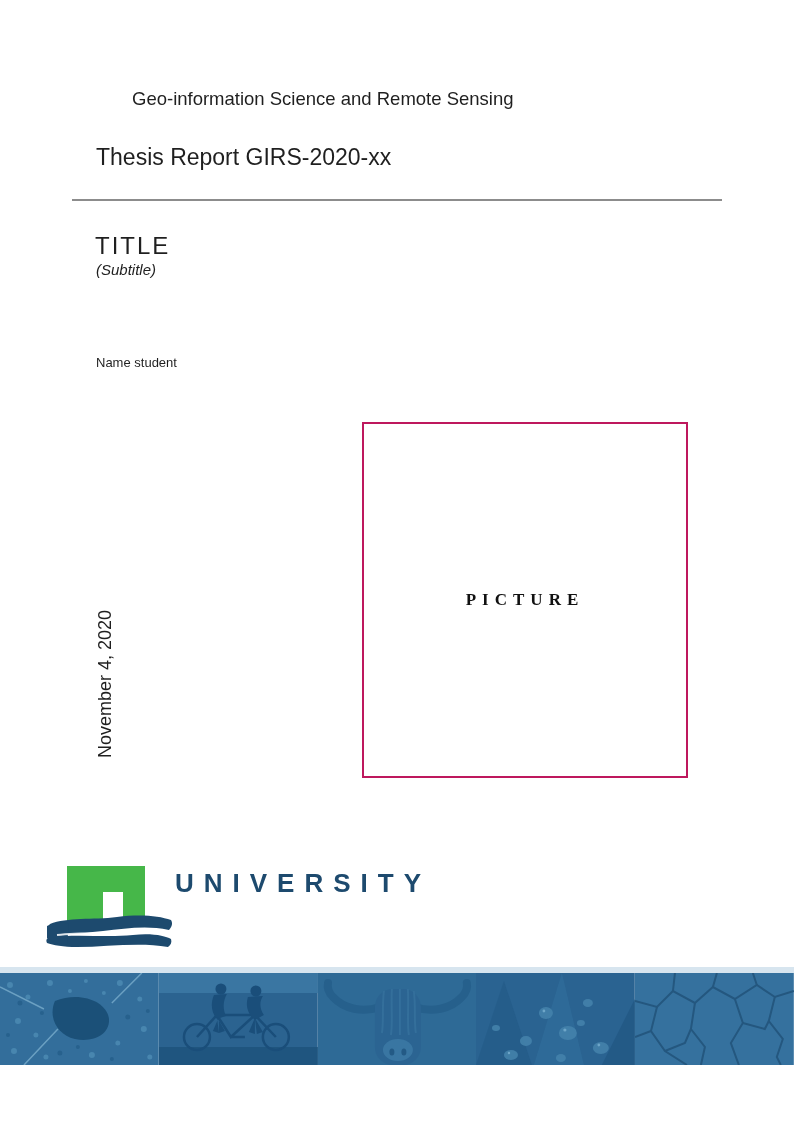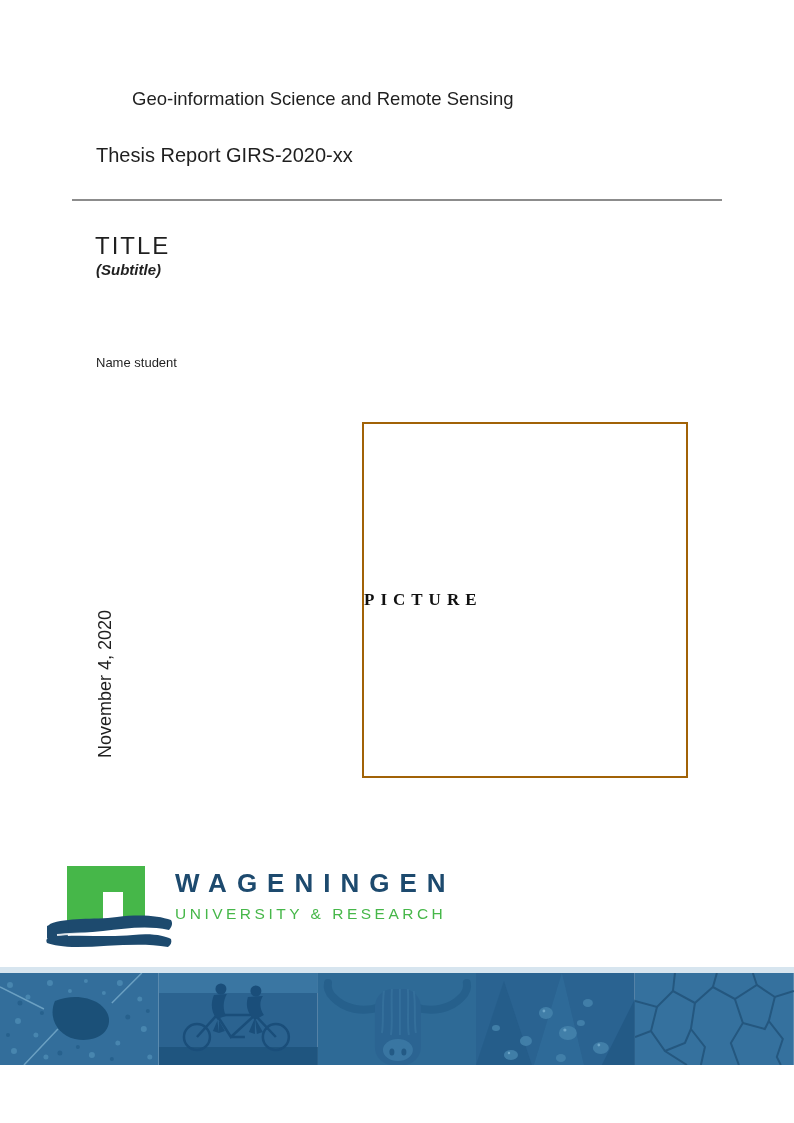--- a/index.html
+++ b/index.html
@@ -4,31 +4,31 @@
 <style>
   html,body { margin:0; padding:0; background:#e8e8e8; }
   .page {
     position:relative; width:794px; height:1123px; margin:0 auto;
     background:#ffffff; overflow:hidden;
     font-family:"Liberation Sans", sans-serif; color:#1f1f1f;
   }
   .abs { position:absolute; }
 
   .program-line   { left:96px; top:88px;  font-size:18.5px;margin-left:36px; }
-  .report-line    { left:96px; top:144px; font-size:20px; }
+  .report-line    { left:96px; top:144px; font-size:23px; }
   .rule           { left:72px; top:199px; width:650px; height:0; border-top:2px solid #8c8c8c; }
 
   .title-text     { left:95px; top:232px; font-size:24px; letter-spacing:2px; }
-  .subtitle-text  { left:96px; top:261px; font-size:15px; font-weight:bold; font-style:italic; }
+  .subtitle-text  { left:96px; top:261px; font-size:15px; font-weight:normal; font-style:italic; }
   .author-text    { left:96px; top:355px; font-size:13px; }
 
   .picture-box {
     left:362px; top:422px; width:322px; height:352px;
-    border:2px solid #a16207;
-    display:flex; align-items:center; justify-content:flex-start;
+    border:2px solid #be185d;
+    display:flex; align-items:center; justify-content:center;
   }
   .picture-label {
     font-family:"Liberation Serif", serif; font-weight:bold;
     font-size:17px; letter-spacing:6px; color:#111;
   }
 
   .date-wrap { left:90px; top:598px; width:30px; height:172px; }
   .date-text {
     position:absolute; left:50%; top:50%;
     transform:translate(-50%,-50%) rotate(-90deg);
@@ -80,22 +80,21 @@
 
       <g fill="#1d4a6e">
         <path d="M5,60 C22,53 48,56 72,53 C96,50 114,52 126,56 C128,59 127,63 124,66 C100,61 80,65 58,67 C38,69 18,72 6,69 C2,66 2,63 5,60 Z"></path>
         <path d="M3,74 C30,69 58,74 88,71 C108,69 120,72 126,75 C127,78 126,81 123,83 C94,78 62,83 32,83 C18,83 8,81 2,79 C1,77 1,75 3,74 Z"></path>
         <path d="M2,62 C10,58 18,58 24,60 L22,80 C14,80 6,78 2,74 Z"></path>
       </g>
 
       <path d="M12,71 C40,68 70,70 100,67" stroke="#ffffff" stroke-width="2" fill="none" opacity="0.85"></path>
     </svg>
     <div class="logo-text">
-      <div class="logo-wordmark">WAGENINGEN</div>
-      <div class="logo-tagline">UNIVERSITY &amp; RESEARCH</div>
+      <div class="logo-wordmark">UNIVERSITY</div>
     </div>
   </div>
 
   <div class="abs banner-topline"></div>
   <div class="abs banner">
 
     <svg viewBox="0 0 159 92" preserveAspectRatio="none">
       <rect width="159" height="92" fill="#336e9b"></rect>
       <g fill="#4886af">
         <circle cx="10" cy="12" r="3"></circle>

